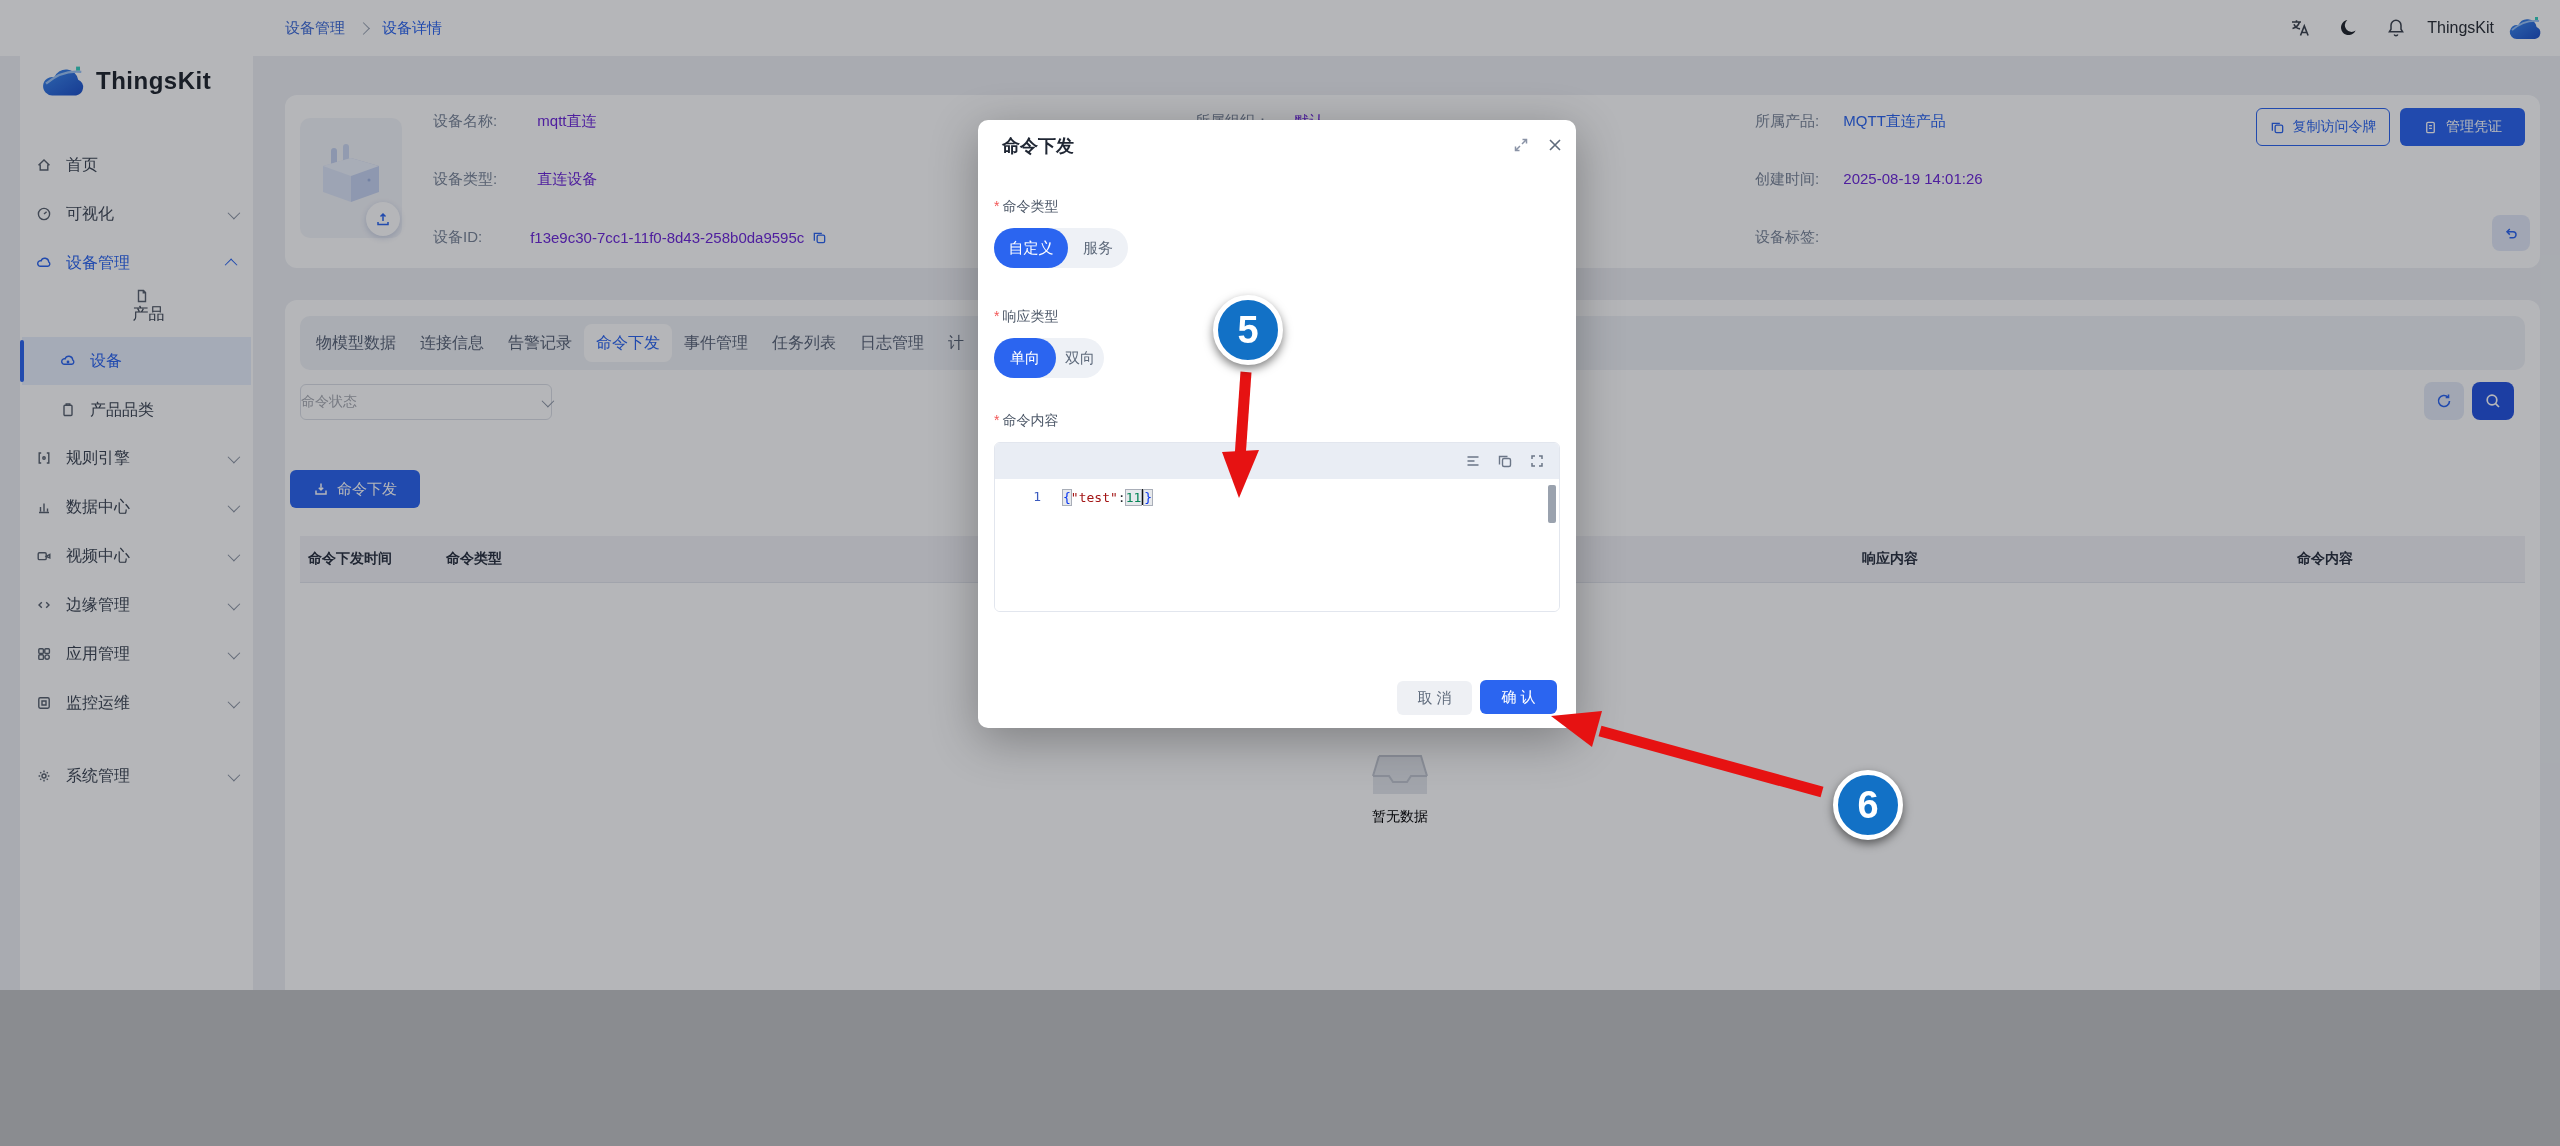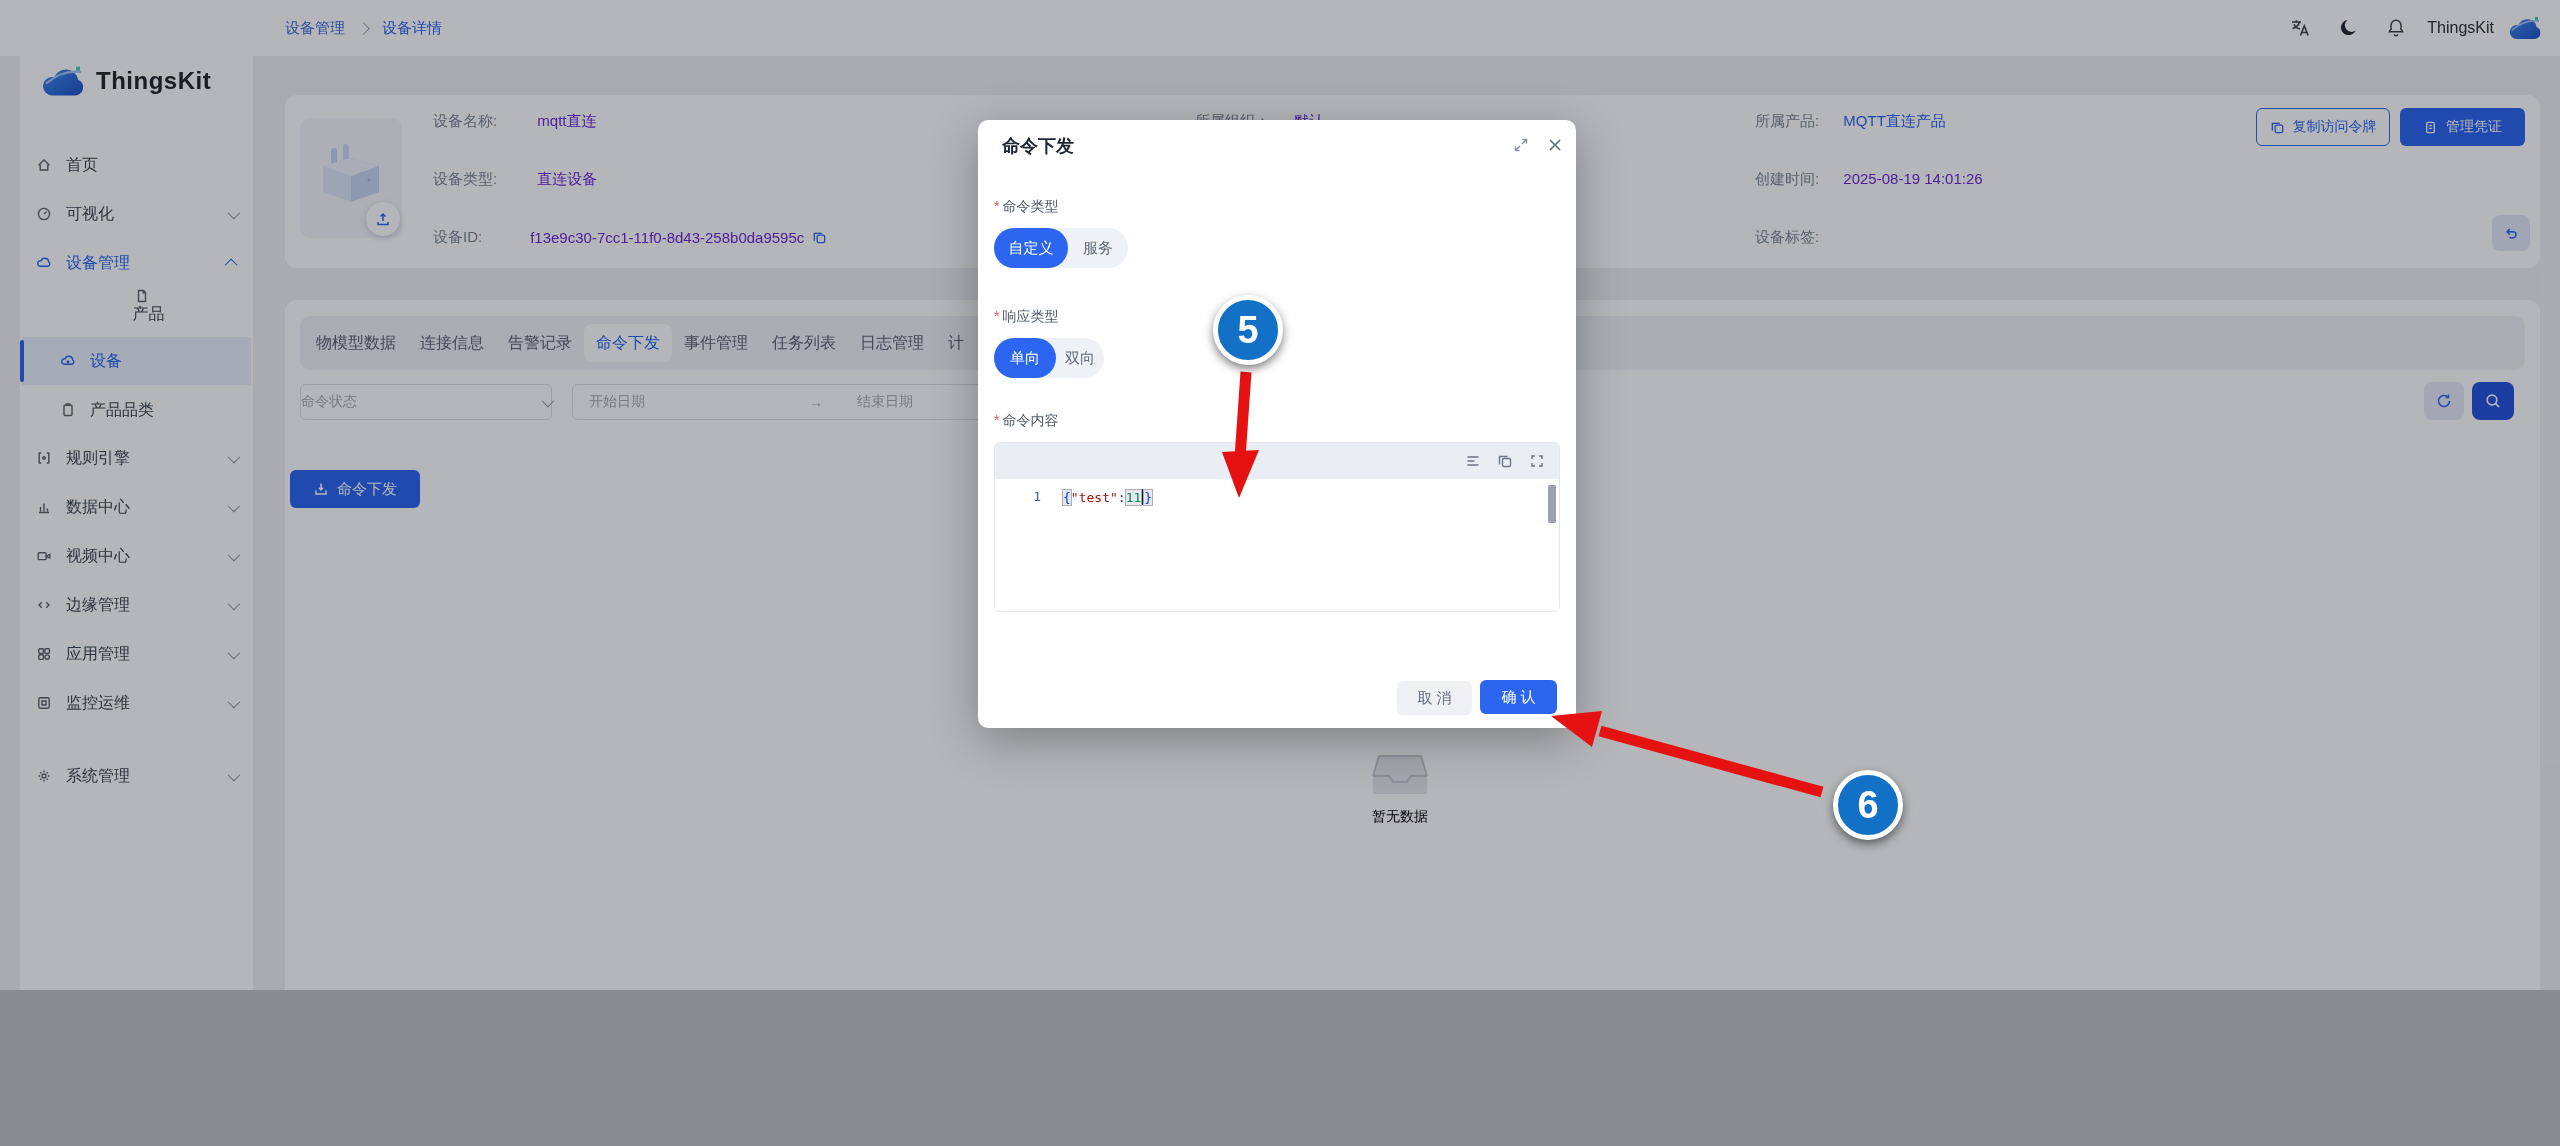--- a/index.html
+++ b/index.html
@@ -360,25 +360,20 @@
     <span class="tab">事件管理</span>
     <span class="tab">任务列表</span>
     <span class="tab">日志管理</span>
     <span class="tab">计</span>
   </div>
 
   <div class="ab field" style="left:300px;top:384px;width:252px;height:36px;padding:0 0;justify-content:space-between;">
     <span>命令状态</span>
     <span class="chev down"></span>
   </div>
-  <div class="ab field" style="left:572px;top:384px;width:522px;height:36px;padding:0 16px;">
-    <span style="flex:1;">开始日期</span>
-    <span style="color:#a8abb2;">→</span>
-    <span style="flex:1;text-align:left;padding-left:34px;">结束日期</span>
-  </div>
   <div class="ab iconbtn" style="left:2424px;top:382px;width:40px;height:38px;background:#e4eaf6;">
     <svg width="18" height="18" viewBox="0 0 18 18" fill="none" stroke="#2b65f0" stroke-width="1.6">
       <path d="M14.5 9a5.5 5.5 0 1 1-1.6-3.9"></path>
         <path d="M13.5 2.6v2.8h-2.8"></path>
     </svg>
   </div>
   <div class="ab iconbtn" style="left:2472px;top:382px;width:42px;height:38px;background:#2553e0;">
     <svg width="18" height="18" viewBox="0 0 18 18" fill="none" stroke="#fff" stroke-width="1.7">
       <circle cx="8" cy="8" r="4.8"></circle>
         <path d="M11.6 11.6 15 15"></path>
@@ -387,20 +382,26 @@
 
   <div class="ab btn primary" style="left:290px;top:470px;width:130px;height:38px;font-size:15px;">
     <span class="bic">
         <svg width="16" height="16" viewBox="0 0 16 16" fill="none" stroke="#fff" stroke-width="1.5">
           <path d="M8 9V2.5M5.8 6.8 8 9l2.2-2.2M3 9.5V13h10V9.5"></path>
         </svg>
       </span>
     <span>命令下发</span>
   </div>
 
+  <div class="ab thead">
+    <span class="th" style="left:8px;">命令下发时间</span>
+    <span class="th" style="left:146px;">命令类型</span>
+    <span class="th" style="left:1590px;transform:translateX(-50%);">响应内容</span>
+    <span class="th" style="left:2025px;transform:translateX(-50%);">命令内容</span>
+  </div>
 
   <div class="ab" style="left:1330px;top:752px;width:140px;text-align:center;">
     <svg class="empty-ic" style="margin:0 auto;" width="58" height="46" viewBox="0 0 58 46">
       <path d="M8 4h42l6 20v18H2V24z" fill="#e4e7ec"></path>
       <path d="M2 24h16l4 6h14l4-6h16" fill="none" stroke="#c3c8d2" stroke-width="2"></path>
       <path d="M8 4h42l6 20M8 4 2 24" fill="none" stroke="#c3c8d2" stroke-width="2"></path>
     </svg>
     <div style="margin-top:10px;color:#000000;font-size:14px;">暂无数据</div>
   </div>
 

